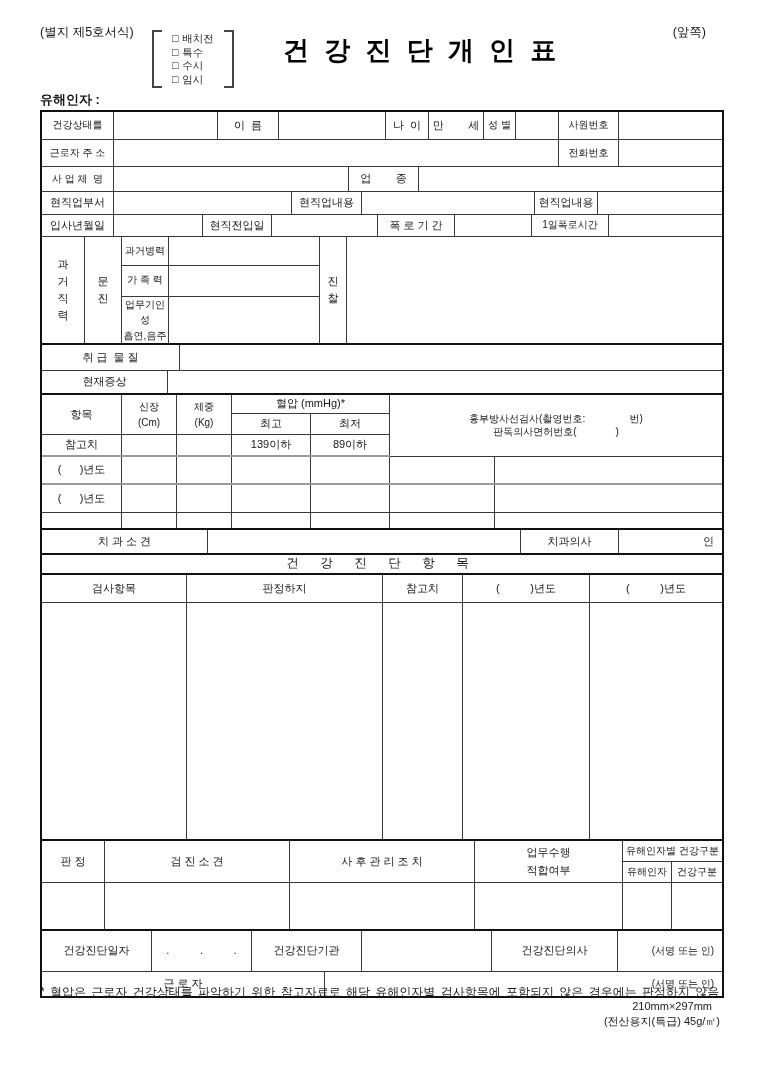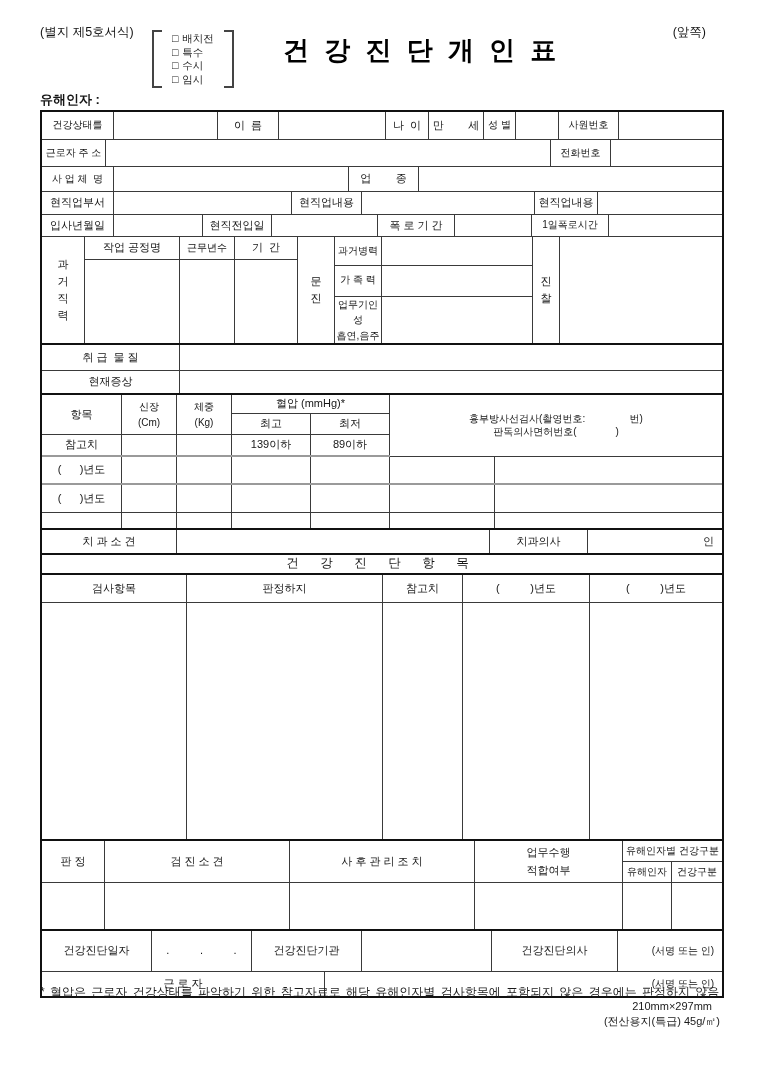--- a/index.html
+++ b/index.html
@@ -80,21 +80,21 @@
       <div class="cell br" style="width:107px"></div>
       <div class="cell br" style="width:43px">나  이</div>
       <div class="cell br" style="width:55px">만        세</div>
       <div class="cell br small" style="width:32px">성 별</div>
       <div class="cell br" style="width:43px"></div>
       <div class="cell br small" style="width:60px">사원번호</div>
       <div class="cell" style="flex:1"></div>
     </div>
 
     <div class="row bb" style="height:27px">
-      <div class="cell br small" style="width:64px">근로자 주 소</div>
+      <div class="cell br small" style="width:72px">근로자 주 소</div>
       <div class="cell br" style="width:445px"></div>
       <div class="cell br small" style="width:60px">전화번호</div>
       <div class="cell" style="flex:1"></div>
     </div>
 
     <div class="row bb" style="height:25px">
       <div class="cell br small" style="width:72px">사 업 체  명</div>
       <div class="cell br" style="width:235px"></div>
       <div class="cell br" style="width:70px">업        종</div>
       <div class="cell" style="flex:1"></div>
@@ -118,32 +118,20 @@
       <div class="cell br" style="width:77px"></div>
       <div class="cell br small" style="width:77px">1일폭로시간</div>
       <div class="cell" style="flex:1"></div>
     </div>
 
     <div class="row bb2" style="height:108px">
       <div class="cell br vert" style="width:43px">과
 거
 직
 력</div>
-      <div class="col br" style="width:213px">
-        <div class="row bb" style="height:23px">
-          <div class="cell br" style="width:95px">작업 공정명</div>
-          <div class="cell br small" style="width:55px">근무년수</div>
-          <div class="cell" style="flex:1">기  간</div>
-        </div>
-        <div class="row" style="flex:1">
-          <div class="cell br" style="width:95px"></div>
-          <div class="cell br" style="width:55px"></div>
-          <div class="cell" style="flex:1"></div>
-        </div>
-      </div>
       <div class="cell br vert" style="width:37px">문
 진</div>
       <div class="col br" style="width:198px">
         <div class="row bb" style="height:33px">
           <div class="cell br small" style="width:47px">과거병력</div>
           <div class="cell" style="flex:1"></div>
         </div>
         <div class="row bb" style="height:35px">
           <div class="cell br small" style="width:47px">가 족 력</div>
           <div class="cell" style="flex:1"></div>
@@ -157,21 +145,21 @@
       <div class="cell br vert" style="width:27px">진
 찰</div>
       <div class="cell" style="flex:1"></div>
     </div>
 
     <div class="row bb" style="height:26px">
       <div class="cell br" style="width:138px">취 급  물 질</div>
       <div class="cell" style="flex:1"></div>
     </div>
     <div class="row bb2" style="height:24px">
-      <div class="cell br" style="width:138px">현재증상</div>
+      <div class="cell br" style="width:126px">현재증상</div>
       <div class="cell" style="flex:1"></div>
     </div>
 
     <div class="row bb2" style="height:135px">
       <div class="col" style="width:348px">
         <div class="row bb" style="height:40px">
           <div class="cell br" style="width:80px">항목</div>
           <div class="cell br small vert" style="width:55px">신장
 (Cm)</div>
           <div class="cell br small vert" style="width:55px">체중
@@ -225,21 +213,21 @@
           <div class="cell" style="flex:1"></div>
         </div>
         <div class="row" style="flex:1">
           <div class="cell br" style="width:105px"></div>
           <div class="cell" style="flex:1"></div>
         </div>
       </div>
     </div>
 
     <div class="row bb2" style="height:25px">
-      <div class="cell br" style="width:135px">치 과 소 견</div>
+      <div class="cell br" style="width:166px">치 과 소 견</div>
       <div class="cell br" style="width:313px"></div>
       <div class="cell br" style="width:98px">치과의사</div>
       <div class="cell right" style="flex:1">인</div>
     </div>
 
     <div class="row bb2" style="height:20px">
       <div class="cell banner" style="flex:1">건 강 진 단 항 목</div>
     </div>
 
     <div class="row bb" style="height:28px">

